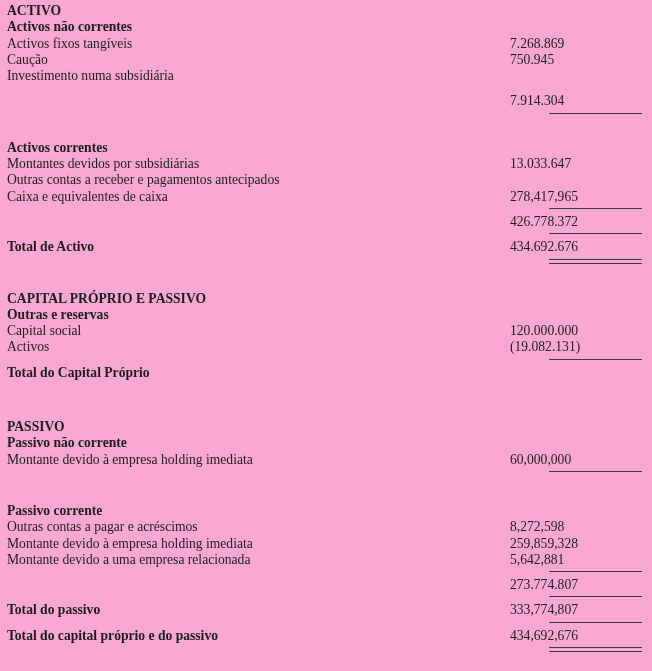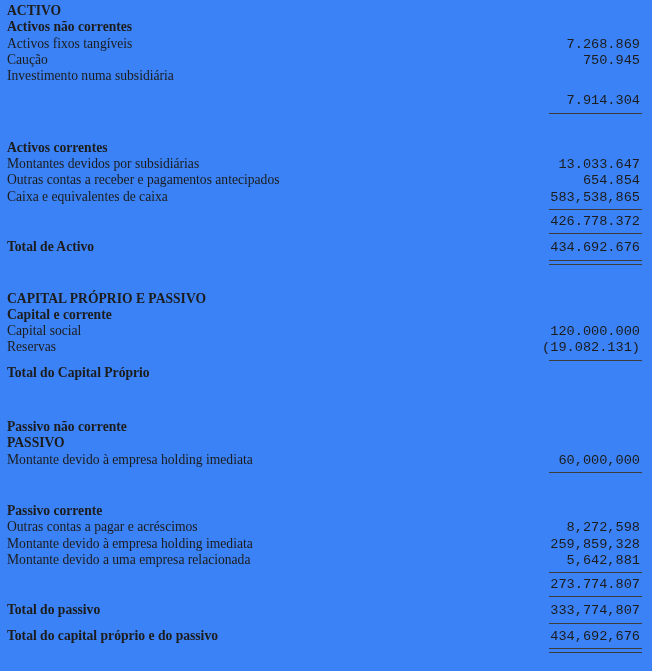--- a/index.html
+++ b/index.html
@@ -1,43 +1,41 @@
 <!DOCTYPE html>
 <html><head>
 <meta charset="utf-8">
 <style>
   html, body { margin: 0; padding: 0; background: #e8e8e8; }
   .page {
     position: relative;
     width: 652px;
     height: 671px;
-    background: #3b82f6;
+    background: #f9a8d4;
     font-family: "Liberation Serif", "DejaVu Serif", serif;
     font-size: 13.6px;
     color: #1c1c1c;
     box-sizing: border-box;
     padding: 3px 12px 0 7px;
     overflow: hidden;
   }
   .row {
     display: flex;
     justify-content: space-between;
     align-items: baseline;
     height: 16.3px;
     line-height: 16.3px;
     white-space: nowrap;
   }
   .label { flex: 1 1 auto; }
   .b { font-weight: bold; }
   .val {
     flex: 0 0 130px;
     width: 130px;
-    text-align: right;
     position: relative;
-    font-family: Liberation Mono, monospace;
   }
   
   .ru::after {
     content: "";
     position: absolute;
     right: -2px;
     width: 93px;
     bottom: -4px;
     border-top: 1.3px solid #3c3c3c;
   }
@@ -90,63 +88,62 @@
 
   <div class="row">
     <span class="label b">Activos correntes</span>
   </div>
   <div class="row">
     <span class="label">Montantes devidos por subsidiárias</span>
     <span class="val">13.033.647</span>
   </div>
   <div class="row">
     <span class="label">Outras contas a receber e pagamentos antecipados</span>
-    <span class="val">654.854</span>
   </div>
   <div class="row mb">
     <span class="label">Caixa e equivalentes de caixa</span>
-    <span class="val ru">583,538,865</span>
+    <span class="val ru">278,417,965</span>
   </div>
   <div class="row mb">
     <span class="label"></span>
     <span class="val ru">426.778.372</span>
   </div>
 
   <div class="row mt mb">
     <span class="label b">Total de Activo</span>
     <span class="val ru2">434.692.676</span>
   </div>
 
   <div class="sp2"></div>
 
   <div class="row">
     <span class="label b">CAPITAL PRÓPRIO E PASSIVO</span>
   </div>
   <div class="row">
-    <span class="label b">Capital e corrente</span>
+    <span class="label b">Outras e reservas</span>
   </div>
   <div class="row">
     <span class="label">Capital social</span>
     <span class="val">120.000.000</span>
   </div>
   <div class="row mb">
-    <span class="label">Reservas</span>
+    <span class="label">Activos</span>
     <span class="val ru">(19.082.131)</span>
   </div>
   <div class="row mt mb">
     <span class="label b">Total do Capital Próprio</span>
   </div>
 
   <div class="sp3"></div>
 
   <div class="row">
-    <span class="label b">Passivo não corrente</span>
+    <span class="label b">PASSIVO</span>
   </div>
   <div class="row">
-    <span class="label b">PASSIVO</span>
+    <span class="label b">Passivo não corrente</span>
   </div>
   <div class="row mb">
     <span class="label">Montante devido à empresa holding imediata</span>
     <span class="val ru">60,000,000</span>
   </div>
 
   <div class="sp2"></div>
 
   <div class="row">
     <span class="label b">Passivo corrente</span>

